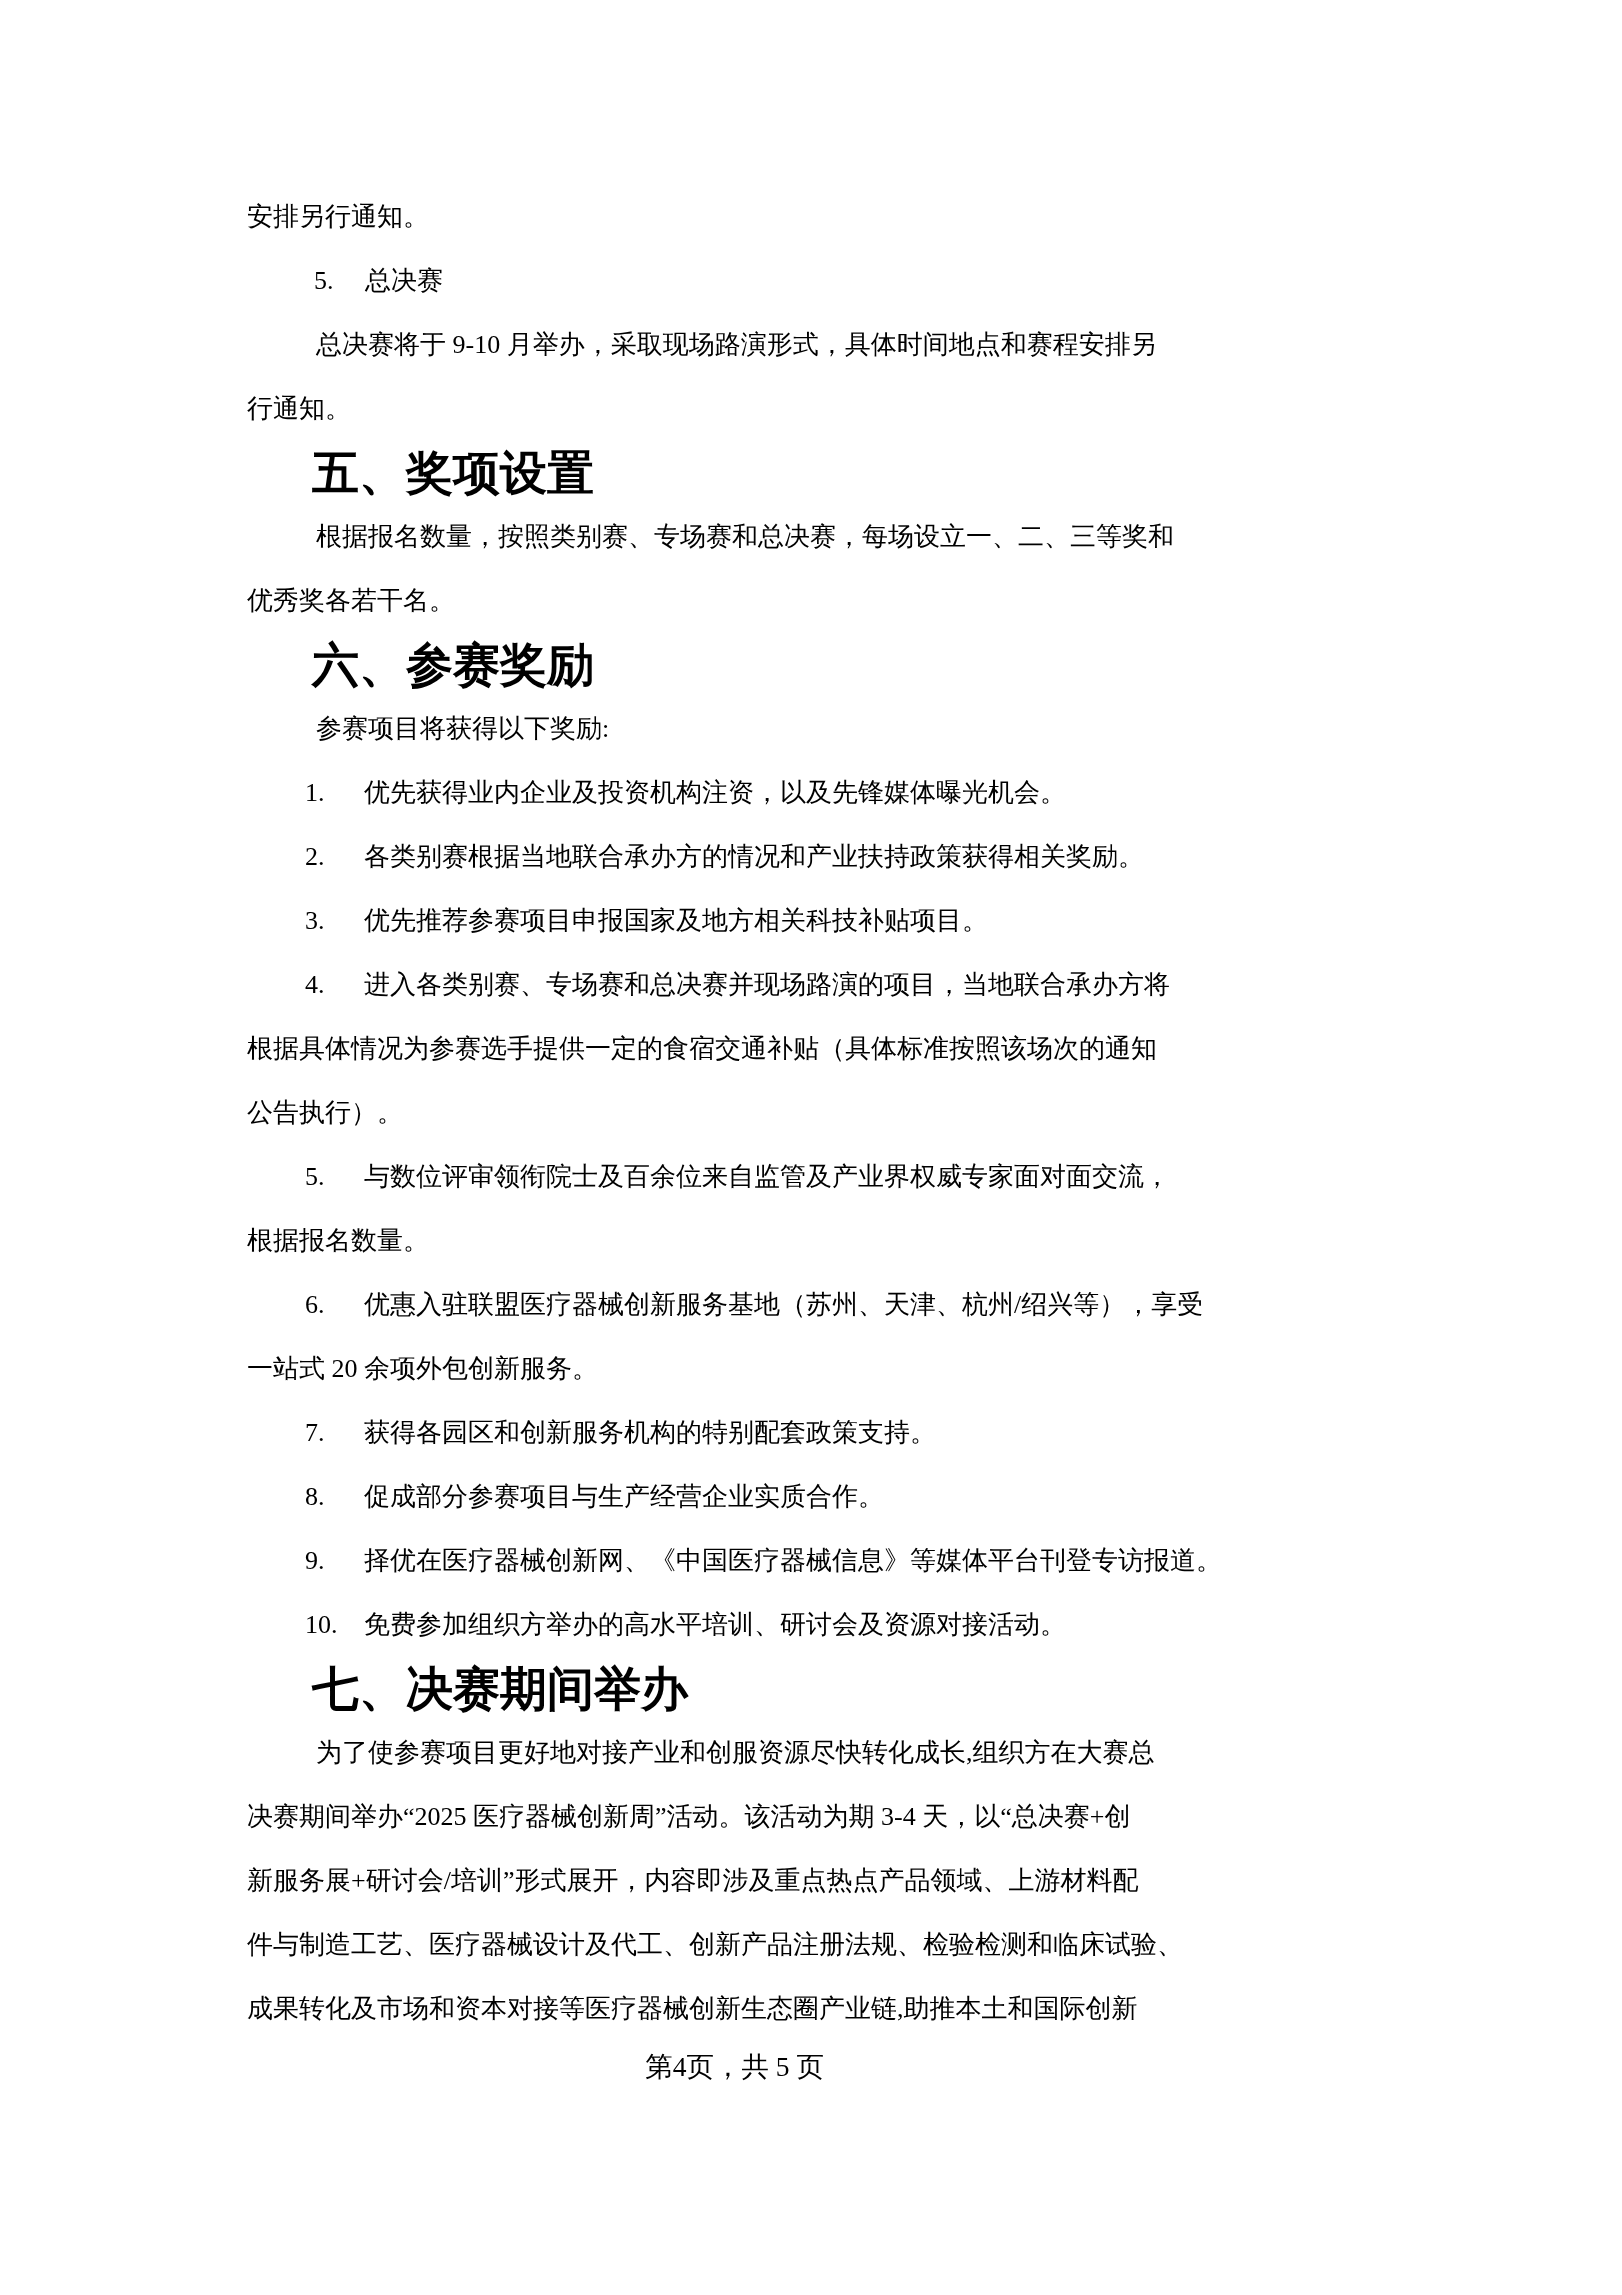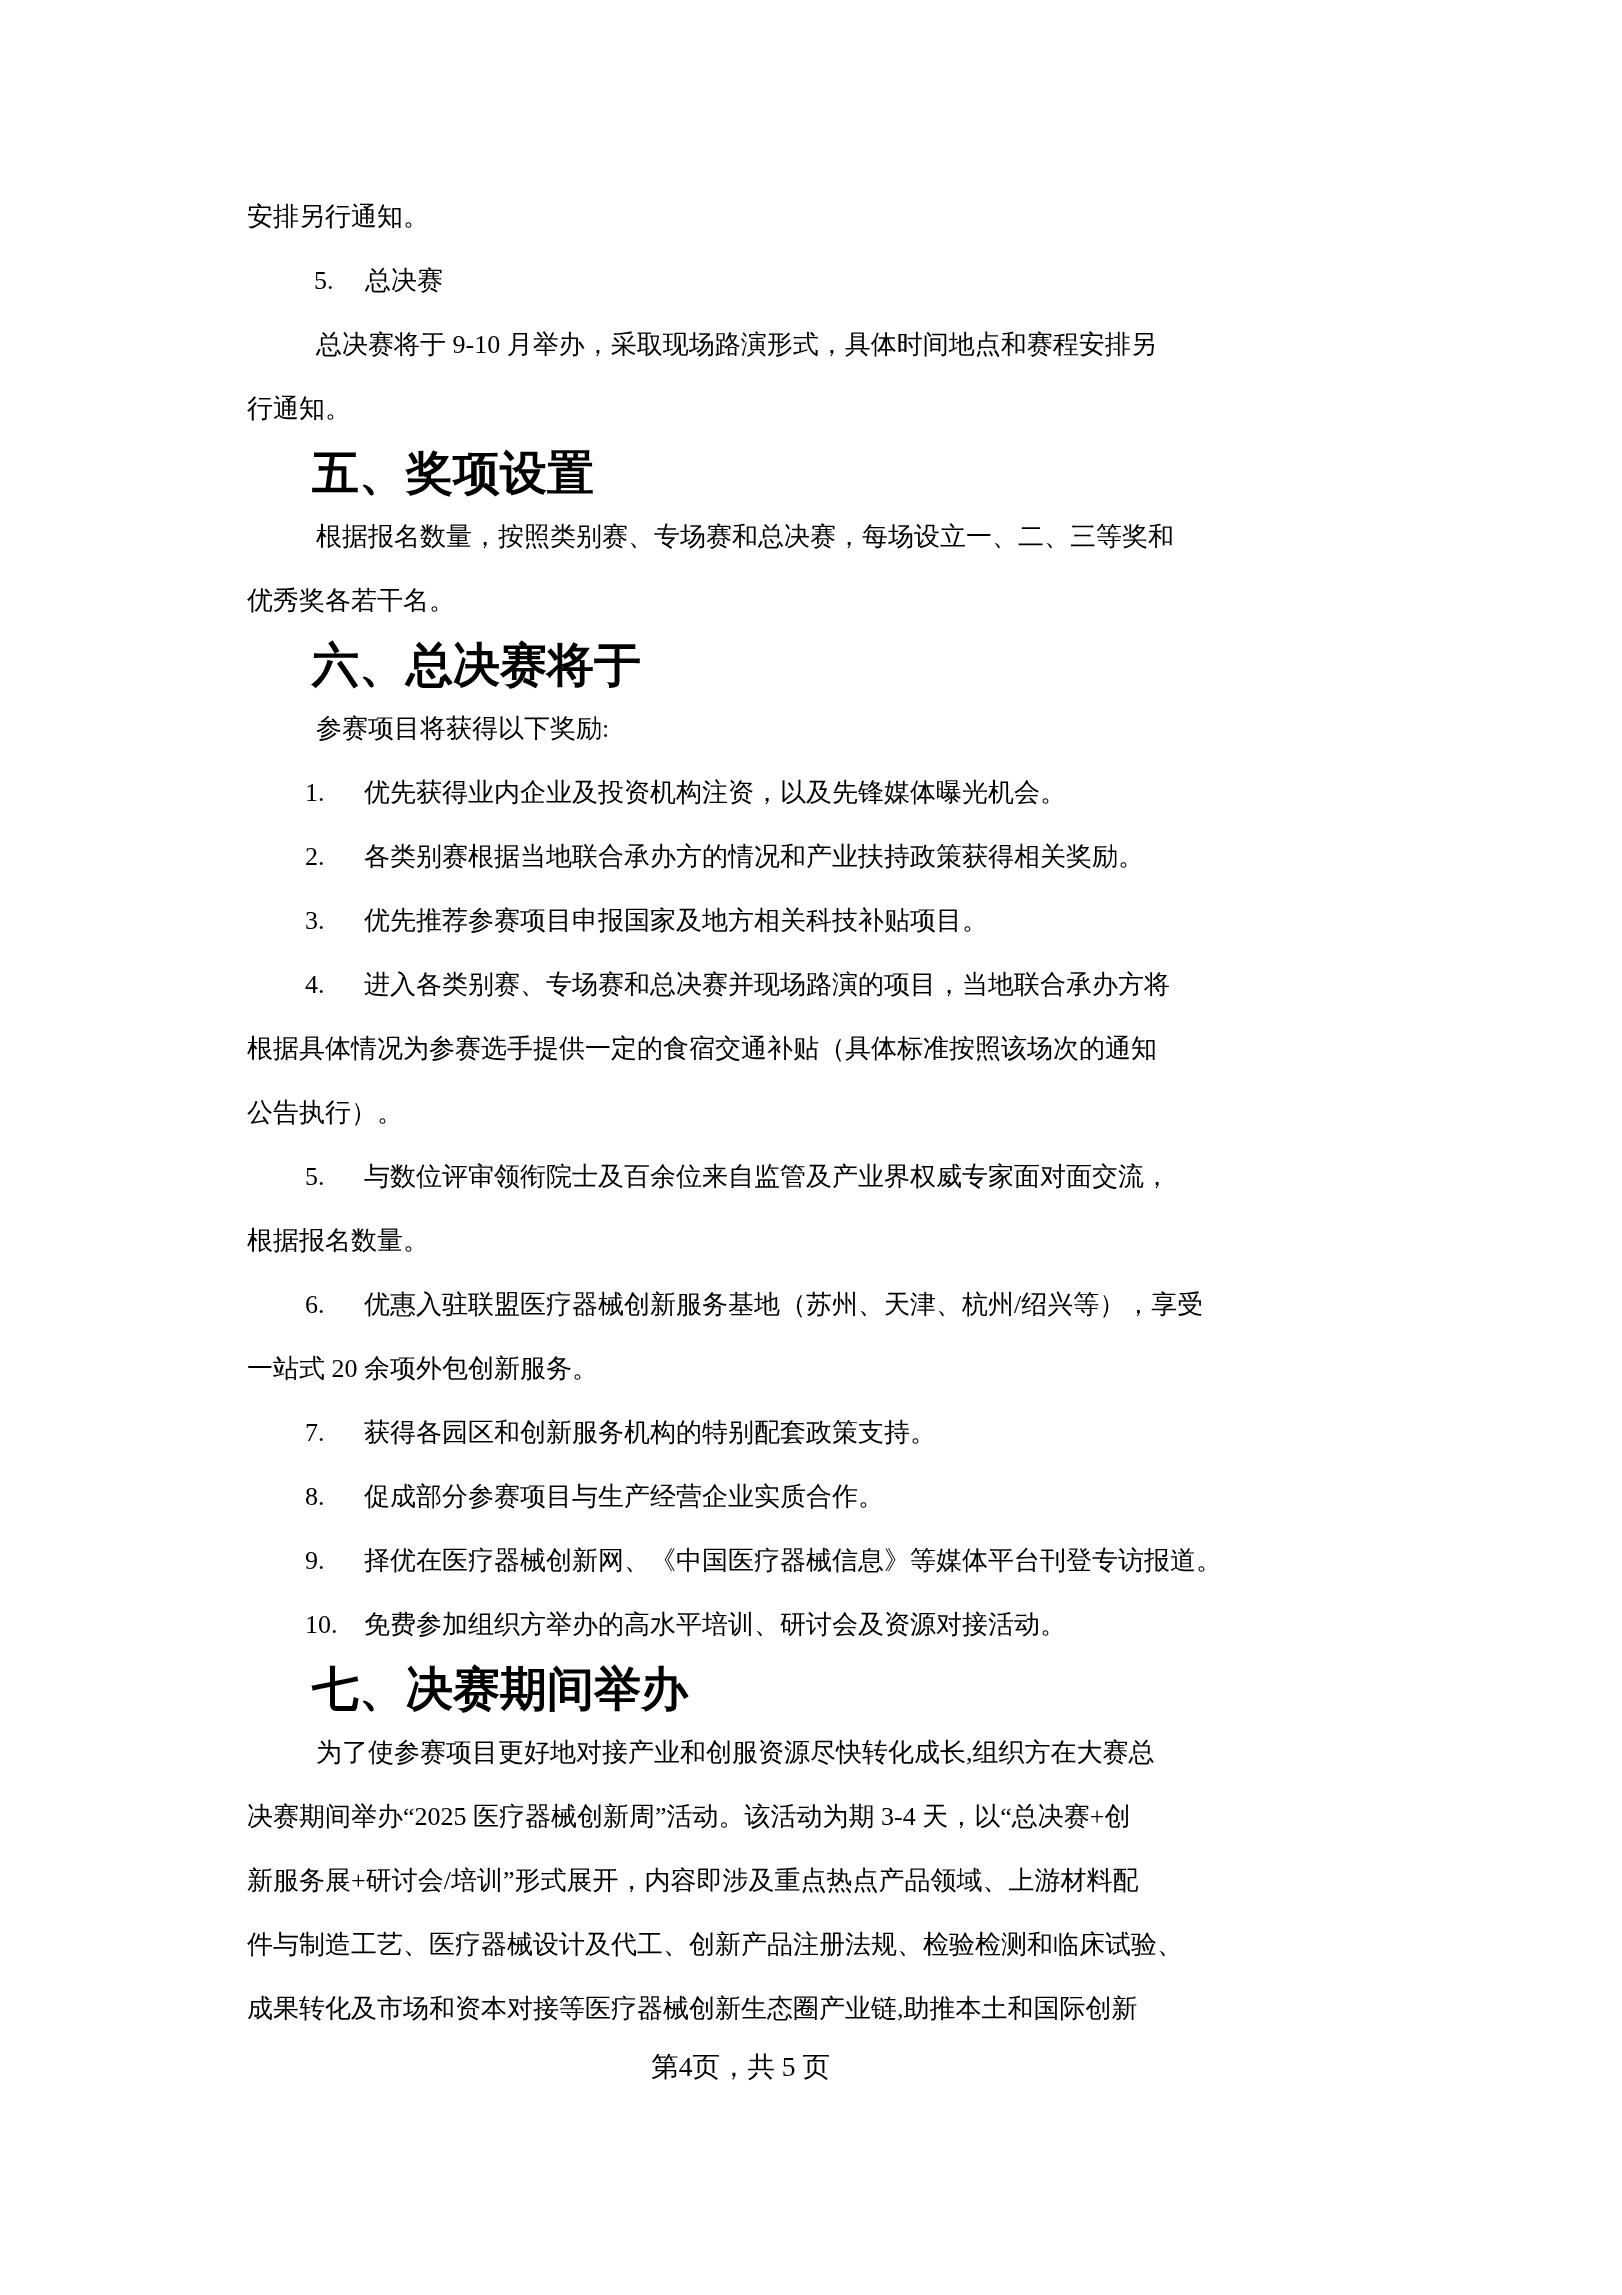--- a/index.html
+++ b/index.html
@@ -41,21 +41,21 @@
   
   .k-item  { padding-left: 58px; }
   .k-item5 { padding-left: 67px; }
   .num { display: inline-block; }
   .k-item  .num { width: 59px; }
   .k-item5 .num { width: 51px; }
   
   .k-flush { padding-left: 0; }
   .footer {
     position: absolute;
-    left: 8px;
+    left: 2px;
     top: 2035px;
     width: 1465px;
     text-align: center;
     font-size: 27.5px;
     line-height: 64px;
     font-family: "Liberation Serif", "DejaVu Serif", serif;
     color: #000000;
   }
 </style>
 </head>
@@ -63,21 +63,21 @@
 
 <div class="page">
   <div class="content">
       <div class="line k-flush"><span>安排另行通知。</span></div>
       <div class="line k-item5"><span class="num">5.</span><span>总决赛</span></div>
       <div class="line k-indent"><span>总决赛将于 9-10 月举办，采取现场路演形式，具体时间地点和赛程安排另</span></div>
       <div class="line k-flush"><span>行通知。</span></div>
       <div class="line k-heading"><span>五、奖项设置</span></div>
       <div class="line k-indent"><span>根据报名数量，按照类别赛、专场赛和总决赛，每场设立一、二、三等奖和</span></div>
       <div class="line k-flush"><span>优秀奖各若干名。</span></div>
-      <div class="line k-heading"><span>六、总决赛将于</span></div>
+      <div class="line k-heading"><span>六、参赛奖励</span></div>
       <div class="line k-indent"><span>参赛项目将获得以下奖励:</span></div>
       <div class="line k-item"><span class="num">1.</span><span>优先获得业内企业及投资机构注资，以及先锋媒体曝光机会。</span></div>
       <div class="line k-item"><span class="num">2.</span><span>各类别赛根据当地联合承办方的情况和产业扶持政策获得相关奖励。</span></div>
       <div class="line k-item"><span class="num">3.</span><span>优先推荐参赛项目申报国家及地方相关科技补贴项目。</span></div>
       <div class="line k-item"><span class="num">4.</span><span>进入各类别赛、专场赛和总决赛并现场路演的项目，当地联合承办方将</span></div>
       <div class="line k-flush"><span>根据具体情况为参赛选手提供一定的食宿交通补贴（具体标准按照该场次的通知</span></div>
       <div class="line k-flush"><span>公告执行）。</span></div>
       <div class="line k-item"><span class="num">5.</span><span>与数位评审领衔院士及百余位来自监管及产业界权威专家面对面交流，</span></div>
       <div class="line k-flush"><span>根据报名数量。</span></div>
       <div class="line k-item"><span class="num">6.</span><span>优惠入驻联盟医疗器械创新服务基地（苏州、天津、杭州/绍兴等），享受</span></div>

